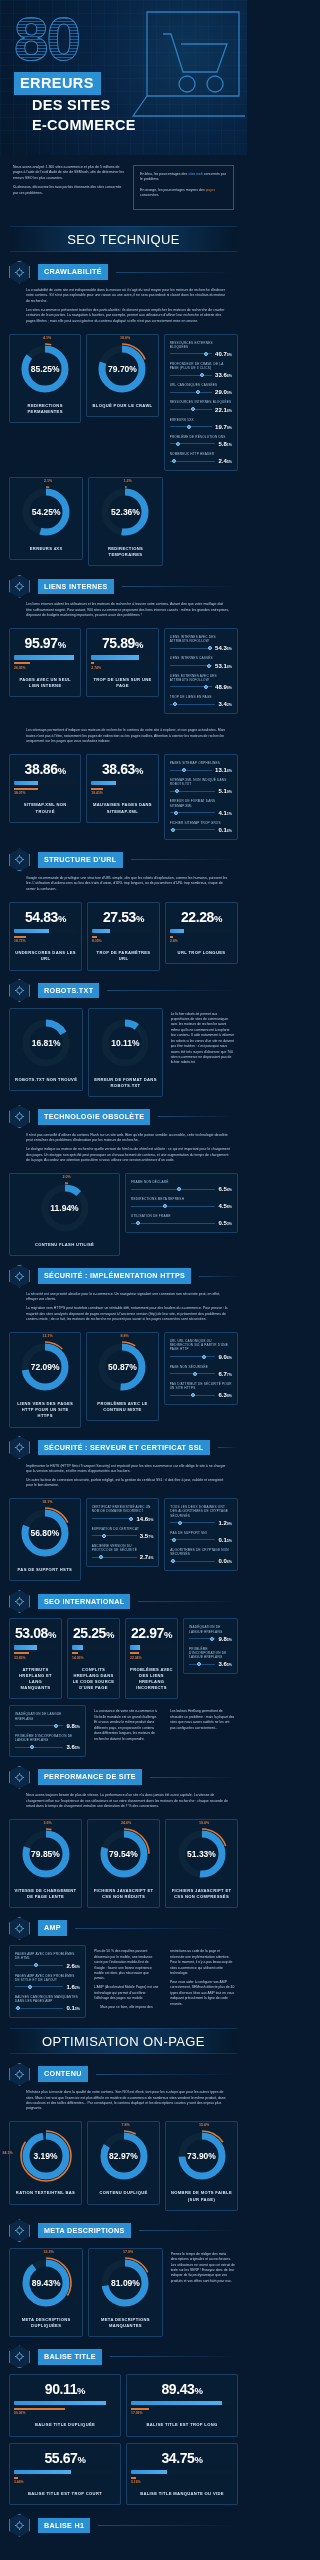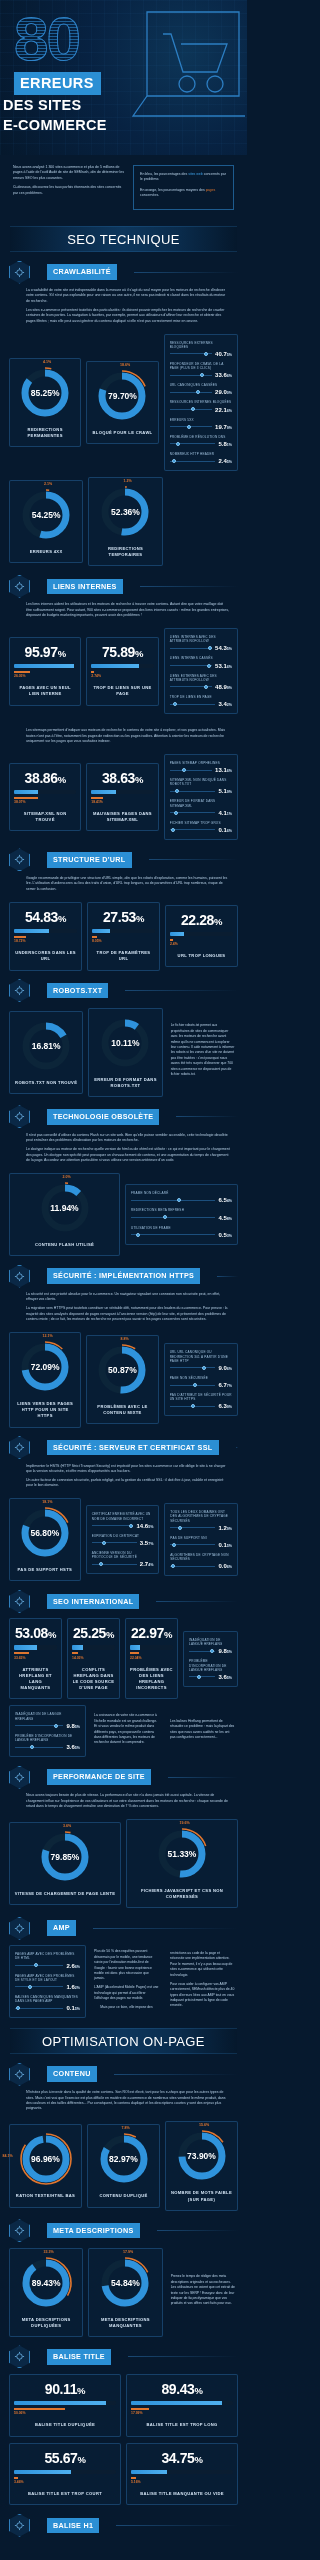--- a/index.html
+++ b/index.html
@@ -39,21 +39,21 @@
     -webkit-background-clip: text; background-clip: text;
     line-height: 1;
   }
   .hero-badge {
     position: absolute; left: 14px; top: 72px;
     background: #2b8fd4; color: #fff;
     font-size: 14.5px; font-weight: bold; letter-spacing: .4px;
     padding: 3px 7px 4px 6px;
   }
   .hero-l2, .hero-l3 {
-    position: absolute; left: 3px; color: #ffffff;
+    position: absolute; left: 32px; color: #ffffff;
     font-size: 14.5px; font-weight: bold; letter-spacing: .3px;
   }
   .hero-l2 { top: 97px; }
   .hero-l3 { top: 117px; }
   .cart-svg { position: absolute; right: 2px; top: 4px; opacity: .95; }
 
   
   .intro { display: flex; gap: 8px; padding: 10px 13px 6px 13px; }
   .intro-col { width: 116px; }
   .intro-col p { font-size: 3.5px; line-height: 1.55; color: #b9d2e8; margin-bottom: 4px; }
@@ -67,41 +67,41 @@
     margin: 10px 10px 8px 10px; height: 26px;
     background: linear-gradient(90deg,#05182c 0%, #0a2b4b 25%, #0d365c 50%, #0a2b4b 75%, #05182c 100%);
     display: flex; align-items: center; justify-content: center;
     border-top: 1px solid rgba(45,120,185,.25);
     border-bottom: 1px solid rgba(45,120,185,.25);
   }
   .banner span { font-size: 13px; color: #fff; font-weight: normal; letter-spacing: .4px; }
 
   
   .sec { padding: 0 9px; margin-top: 9px; }
-  .sec-head { display: flex; align-items: center; gap: 17px; position: relative; height: 22px; }
+  .sec-head { display: flex; align-items: center; gap: 8px; position: relative; height: 22px; }
   .hexwrap { width: 21px; height: 23px; position: relative; flex: none; }
   .hex {
     width: 21px; height: 23px;
     border: 1px solid #2f7fbd;
     clip-path: polygon(50% 0%, 100% 25%, 100% 75%, 50% 100%, 0% 75%, 0% 25%);
     background: rgba(20,70,115,.35);
     display: flex; align-items: center; justify-content: center;
   }
   .hex svg { display: block; }
   .sec-title {
     background: #2b8fd4; color: #fff; font-weight: bold;
     font-size: 7.2px; letter-spacing: .3px; padding: 3px 6px 3.5px 6px;
     white-space: nowrap;
   }
   .sec-line { flex: 1; height: 1px; background: linear-gradient(90deg, rgba(45,120,185,.5), rgba(45,120,185,0)); }
   .sec-body { font-size: 3.5px; line-height: 1.55; color: #b9d2e8; padding: 5px 8px 0 17px; }
   .sec-body p { margin-bottom: 3.5px; }
 
   
-  .cards { display: flex; gap: 5px; padding: 6px 0 0 0; align-items: center; }
+  .cards { display: flex; gap: 5px; padding: 6px 0 0 0; align-items: flex-start; }
   .card {
     border: 1px solid rgba(42,108,168,.45);
     border-radius: 2px;
     background: rgba(10,40,70,.28);
     padding: 7px 4px 7px 4px;
     flex: 1;
     display: flex; flex-direction: column; align-items: center; justify-content: flex-start;
   }
   .card.listcard { align-items: stretch; padding: 6px 5px; justify-content: center; }
   .card.plain { border: none; background: none; padding: 4px 3px; }
@@ -948,20 +948,32 @@
               </svg>
               <div class="dval">79.85%</div>
               <div class="dlabel-out top">3.6%</div>
             </div>
             <div class="cap">VITESSE DE CHARGEMENT DE PAGE LENTE</div>
           </div>
           <div class="card">
             <div class="donut">
               <svg width="54" height="54" viewBox="0 0 54 54">
                 <circle cx="27" cy="27" r="20" fill="none" stroke="#0c2539" stroke-width="7"></circle>
+                <circle cx="27" cy="27" r="20" fill="none" stroke="#2f93dc" stroke-width="7" stroke-dasharray="99.95291186661287 125.66370614359172"></circle>
+                <circle cx="27" cy="27" r="25" fill="none" stroke="#e0762f" stroke-width="1.6" stroke-dasharray="38.64158963915446 157.07963267948966"></circle>
+              </svg>
+              <div class="dval">79.54%</div>
+              <div class="dlabel-out top">24.6%</div>
+            </div>
+            <div class="cap">FICHIERS JAVASCRIPT ET CSS NON RÉDUITS</div>
+          </div>
+          <div class="card">
+            <div class="donut">
+              <svg width="54" height="54" viewBox="0 0 54 54">
+                <circle cx="27" cy="27" r="20" fill="none" stroke="#0c2539" stroke-width="7"></circle>
                 <circle cx="27" cy="27" r="20" fill="none" stroke="#2f93dc" stroke-width="7" stroke-dasharray="64.50318036350562 125.66370614359172"></circle>
                 <circle cx="27" cy="27" r="25" fill="none" stroke="#e0762f" stroke-width="1.6" stroke-dasharray="30.787608005179976 157.07963267948966"></circle>
               </svg>
               <div class="dval">51.33%</div>
               <div class="dlabel-out top">19.6%</div>
             </div>
             <div class="cap">FICHIERS JAVASCRIPT ET CSS NON COMPRESSÉS</div>
           </div>
         </div>
       </div>
@@ -1043,21 +1055,21 @@
           <p>N'hésitez plus à investir dans la qualité de votre contenu. Son ROI est élevé, tant pour les e-shops que pour les autres types de sites. Mais c'est vrai que l'exercice est plus difficile en matière de e-commerce de nombreux sites vendent le même produit, dans des couleurs et des tailles différentes... Par conséquent, le contenu dupliqué et les descriptions courtes y sont des enjeux plus poignants.</p>
         </div>
         <div class="cards">
           <div class="card">
             <div class="donut">
               <svg width="54" height="54" viewBox="0 0 54 54">
                 <circle cx="27" cy="27" r="20" fill="none" stroke="#0c2539" stroke-width="7"></circle>
                 <circle cx="27" cy="27" r="20" fill="none" stroke="#2f93dc" stroke-width="7" stroke-dasharray="121.84352947682653 125.66370614359172"></circle>
                 <circle cx="27" cy="27" r="25" fill="none" stroke="#e0762f" stroke-width="1.6" stroke-dasharray="132.1039710834508 157.07963267948966"></circle>
               </svg>
-              <div class="dval">96.96%</div>
+              <div class="dval">3.19%</div>
               <div class="dlabel-out left">84.1%</div>
             </div>
             <div class="cap">RATION TEXTE/HTML BAS</div>
           </div>
           <div class="card">
             <div class="donut">
               <svg width="54" height="54" viewBox="0 0 54 54">
                 <circle cx="27" cy="27" r="20" fill="none" stroke="#0c2539" stroke-width="7"></circle>
                 <circle cx="27" cy="27" r="20" fill="none" stroke="#2f93dc" stroke-width="7" stroke-dasharray="104.26317698733804 125.66370614359172"></circle>
                 <circle cx="27" cy="27" r="25" fill="none" stroke="#e0762f" stroke-width="1.6" stroke-dasharray="12.252211349000193 157.07963267948966"></circle>
@@ -1109,21 +1121,21 @@
             </div>
             <div class="cap">META DESCRIPTIONS DUPLIQUÉES</div>
           </div>
           <div class="card">
             <div class="donut">
               <svg width="54" height="54" viewBox="0 0 54 54">
                 <circle cx="27" cy="27" r="20" fill="none" stroke="#0c2539" stroke-width="7"></circle>
                 <circle cx="27" cy="27" r="20" fill="none" stroke="#2f93dc" stroke-width="7" stroke-dasharray="90.77946131813066 125.66370614359172"></circle>
                 <circle cx="27" cy="27" r="25" fill="none" stroke="#e0762f" stroke-width="1.6" stroke-dasharray="28.11725424962865 157.07963267948966"></circle>
               </svg>
-              <div class="dval">54.84%</div>
+              <div class="dval">81.09%</div>
               <div class="dlabel-out top">17.9%</div>
             </div>
             <div class="cap">META DESCRIPTIONS MANQUANTES</div>
           </div>
           <div class="card plain textcol">
             <p>Prenez le temps de rédiger des meta descriptions originales et accrocheuses. Les utilisateurs ne voient que cet extrait de texte sur les SERP ! Essayez donc de leur indiquer de façon dynamique que vos produits et vos offres sont faits pour eux.</p>
           </div>
         </div>
       </div>
       <div class="sec">

